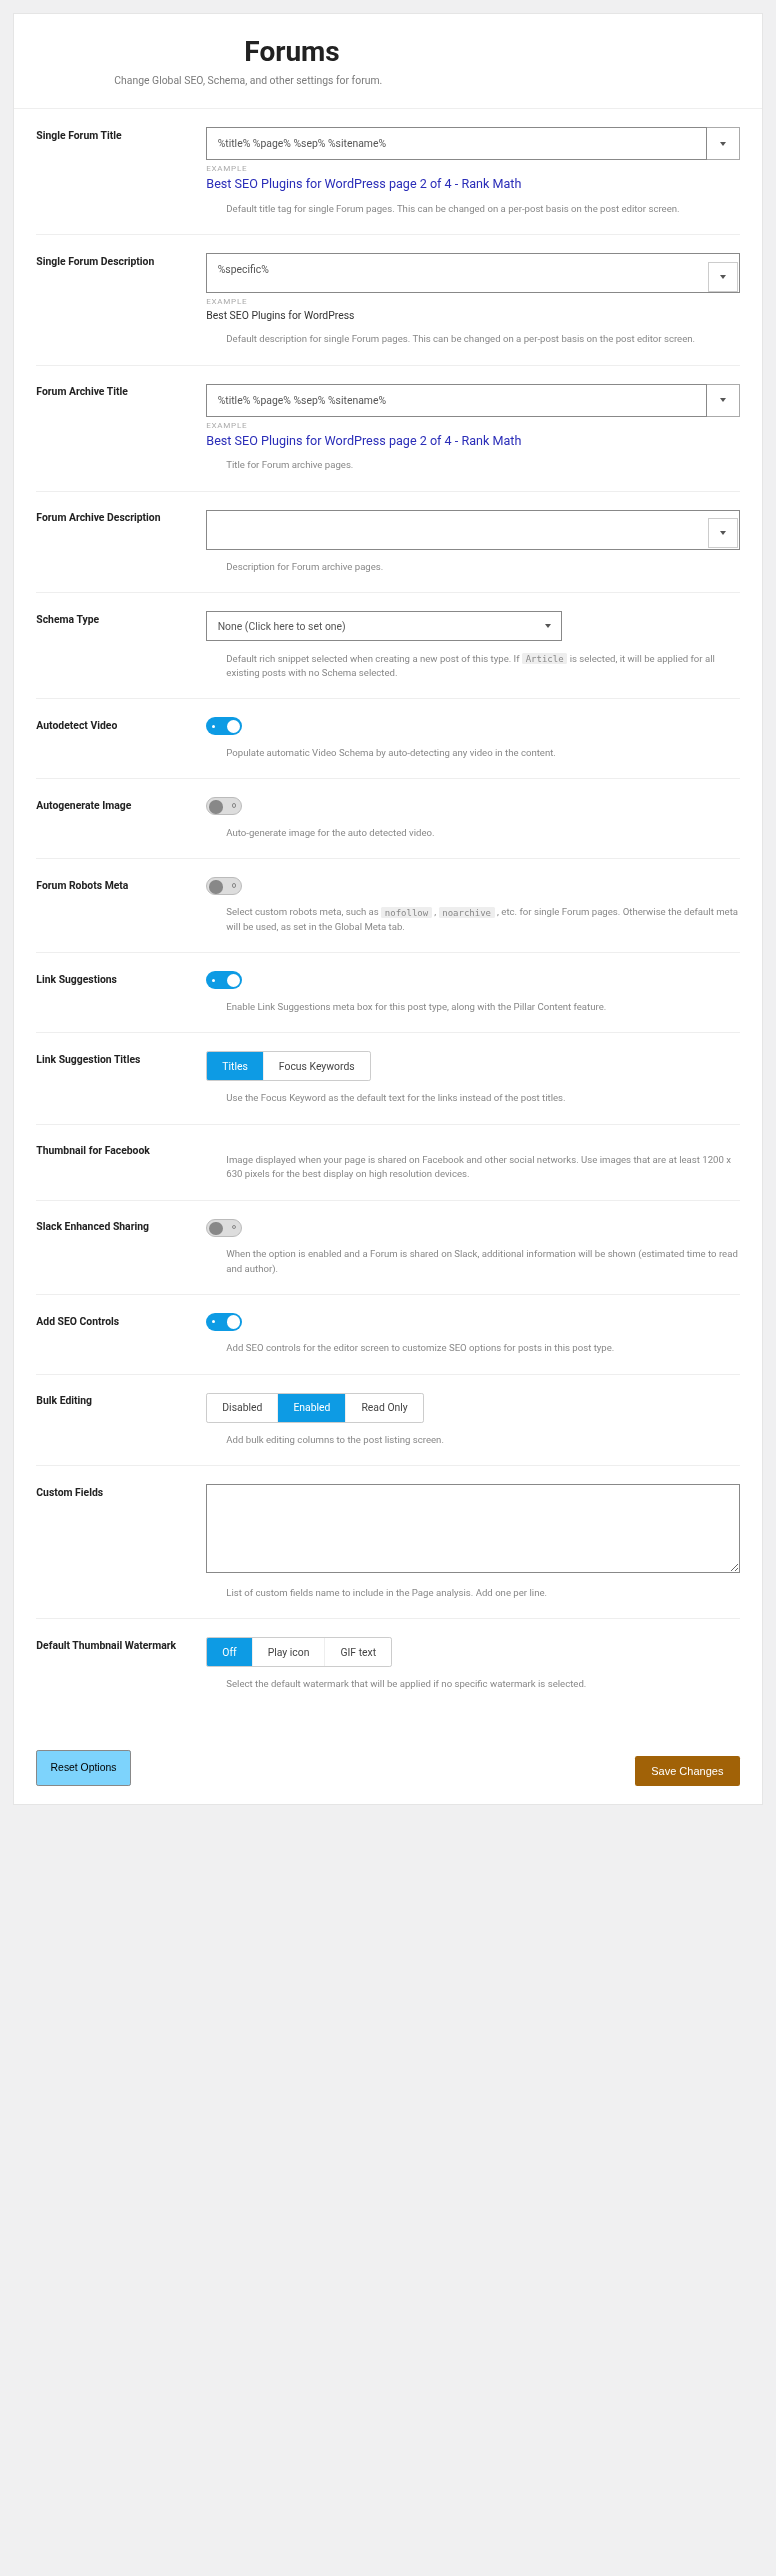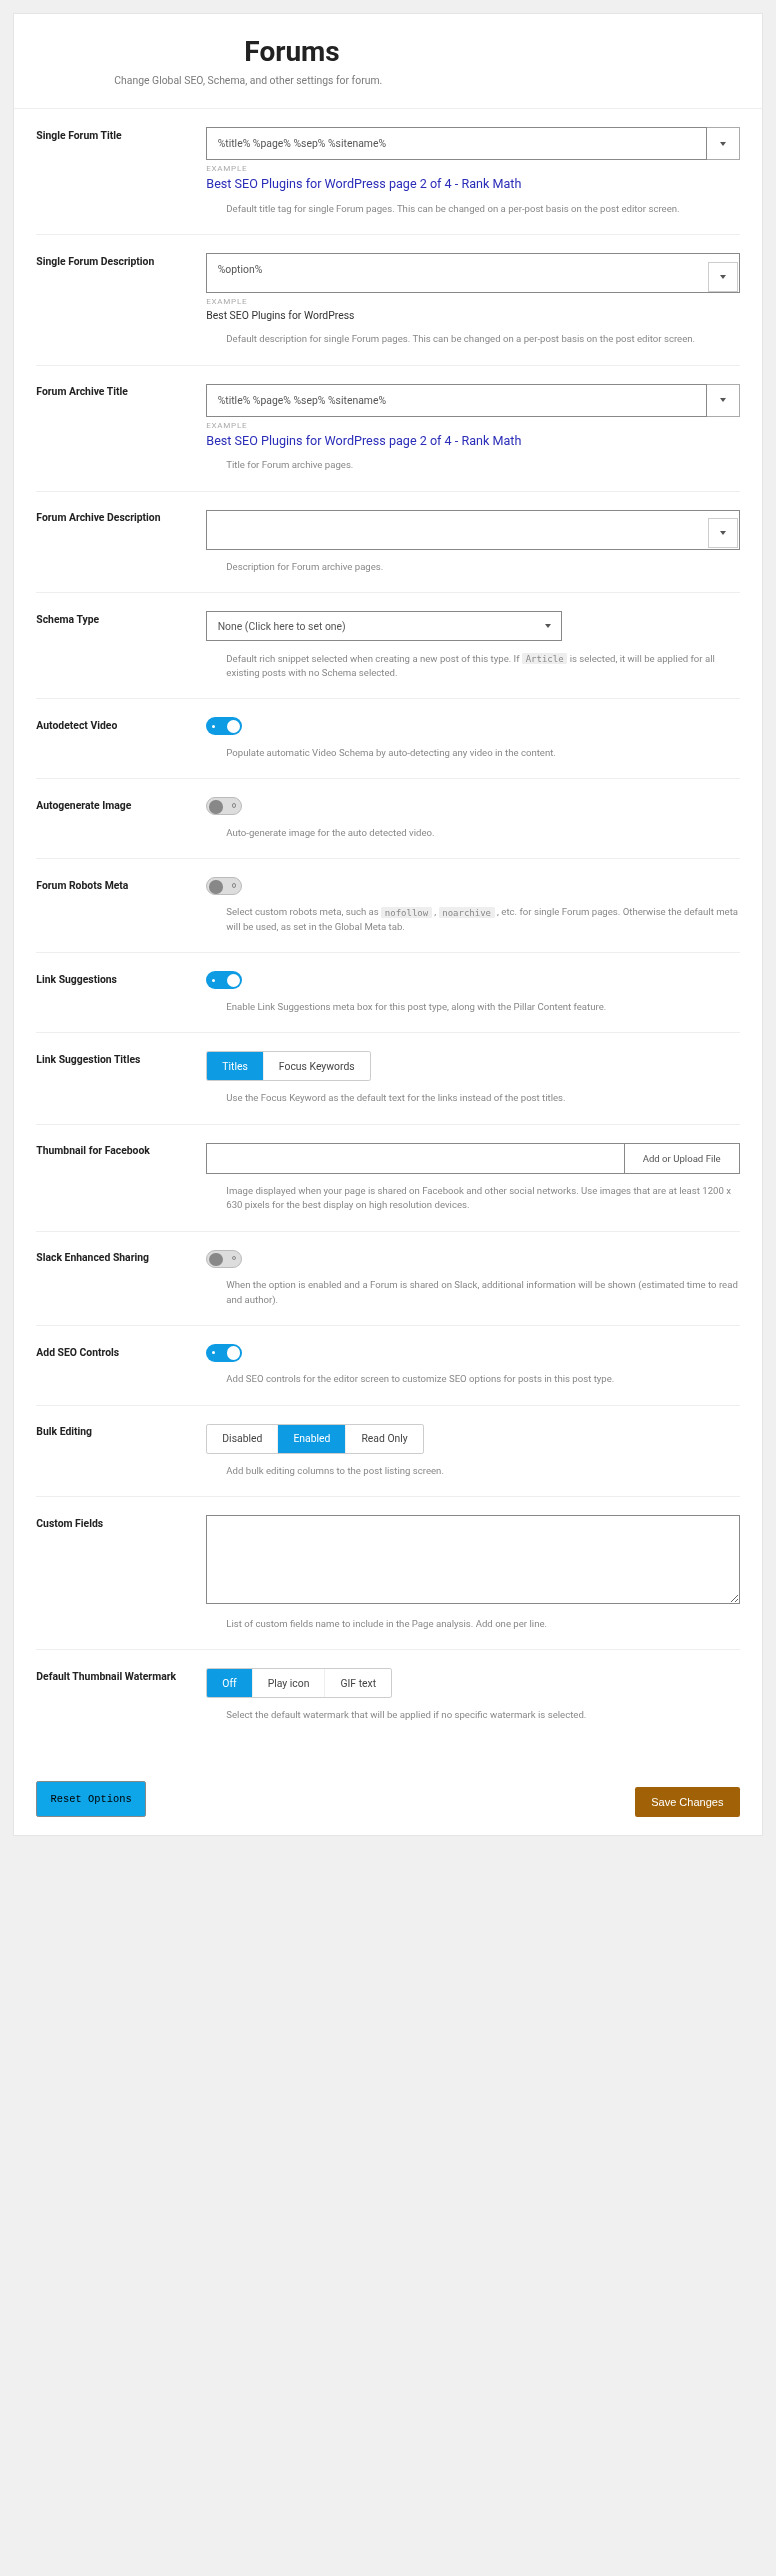--- a/index.html
+++ b/index.html
@@ -32,21 +32,21 @@
 .toggle.off .knob { left:2.2px; right:auto; background:#888; }
 .btn-group { display:inline-flex; border:0.7px solid #ccc; border-radius:2.2px; overflow:hidden; }
 .btn-group .opt { padding:7.4px 15px; font-size:10.4px; cursor:pointer; border-right:0.7px solid #eee; color:#444; }
 .btn-group .opt:last-child { border-right:none; }
 .btn-group .opt.active { background:#0d9be4; color:#fff; }
 .upload-wrap { display:flex; border:0.7px solid #888; }
 .upload-wrap .inp { flex:1; padding:9px; }
 .upload-wrap .btn { border-left:0.7px solid #888; padding:9px 18px; cursor:pointer; color:#555; }
 .textarea-plain { width:100%; border:0.7px solid #888; min-height:89px; padding:7.4px; }
 .footer { display:flex; justify-content:space-between; padding:18px 22px; }
-.btn-secondary { border:0.7px solid #888; background:#0ea5e9; padding:9px 13.3px; font-size:10.4px; cursor:pointer; border-radius:2.2px;font-family:Liberation Mono, monospace; }
+.btn-secondary { border:0.7px solid #888; background:#7dd3fc; padding:9px 13.3px; font-size:10.4px; cursor:pointer; border-radius:2.2px; }
 .btn-primary { background:#a16207; color:#fff; border:none; padding:9px 16.3px; font-size:11px; cursor:pointer; border-radius:2.2px;margin-top:6px; }
 .tdot { position:absolute; width:3px; height:3px; background:#fff; border-radius:50%; top:7.4px; left:6px; }
 .toggle.off .odot { position:absolute; width:4.4px; height:4.4px; border:0.7px solid #888; border-radius:50%; top:5.2px; right:5.2px; }
 </style>
 </head>
 <body>
 
 <div class="panel">
   <div class="header">
     <h1>Forums</h1>
@@ -67,21 +67,21 @@
         <div class="example-lbl">EXAMPLE</div>
         <a class="example-link">Best SEO Plugins for WordPress page 2 of 4 - Rank Math</a>
         <div class="help">Default title tag for single Forum pages. This can be changed on a per-post basis on the post editor screen.</div>
       </div>
     </div>
 
     <div class="row">
       <div class="lbl">Single Forum Description</div>
       <div class="ctrl">
         <div class="textarea-wrap">
-          <div class="textarea-field">%option%</div>
+          <div class="textarea-field">%specific%</div>
           <div class="dd-inner">
               <div class="chev"></div>
             </div>
         </div>
         <div class="example-lbl">EXAMPLE</div>
         <div class="example-plain">Best SEO Plugins for WordPress</div>
         <div class="help">Default description for single Forum pages. This can be changed on a per-post basis on the post editor screen.</div>
       </div>
     </div>
 
@@ -179,24 +179,20 @@
           <div class="opt active">Titles</div>
           <div class="opt">Focus Keywords</div>
         </div>
         <div class="help">Use the Focus Keyword as the default text for the links instead of the post titles.</div>
       </div>
     </div>
 
     <div class="row">
       <div class="lbl">Thumbnail for Facebook</div>
       <div class="ctrl">
-        <div class="upload-wrap">
-          <div class="inp"></div>
-          <div class="btn">Add or Upload File</div>
-        </div>
         <div class="help">Image displayed when your page is shared on Facebook and other social networks. Use images that are at least 1200 x 630 pixels for the best display on high resolution devices.</div>
       </div>
     </div>
 
     <div class="row">
       <div class="lbl">Slack Enhanced Sharing</div>
       <div class="ctrl">
         <div class="toggle off">
             <div class="knob"></div>
             <div class="odot"></div>

